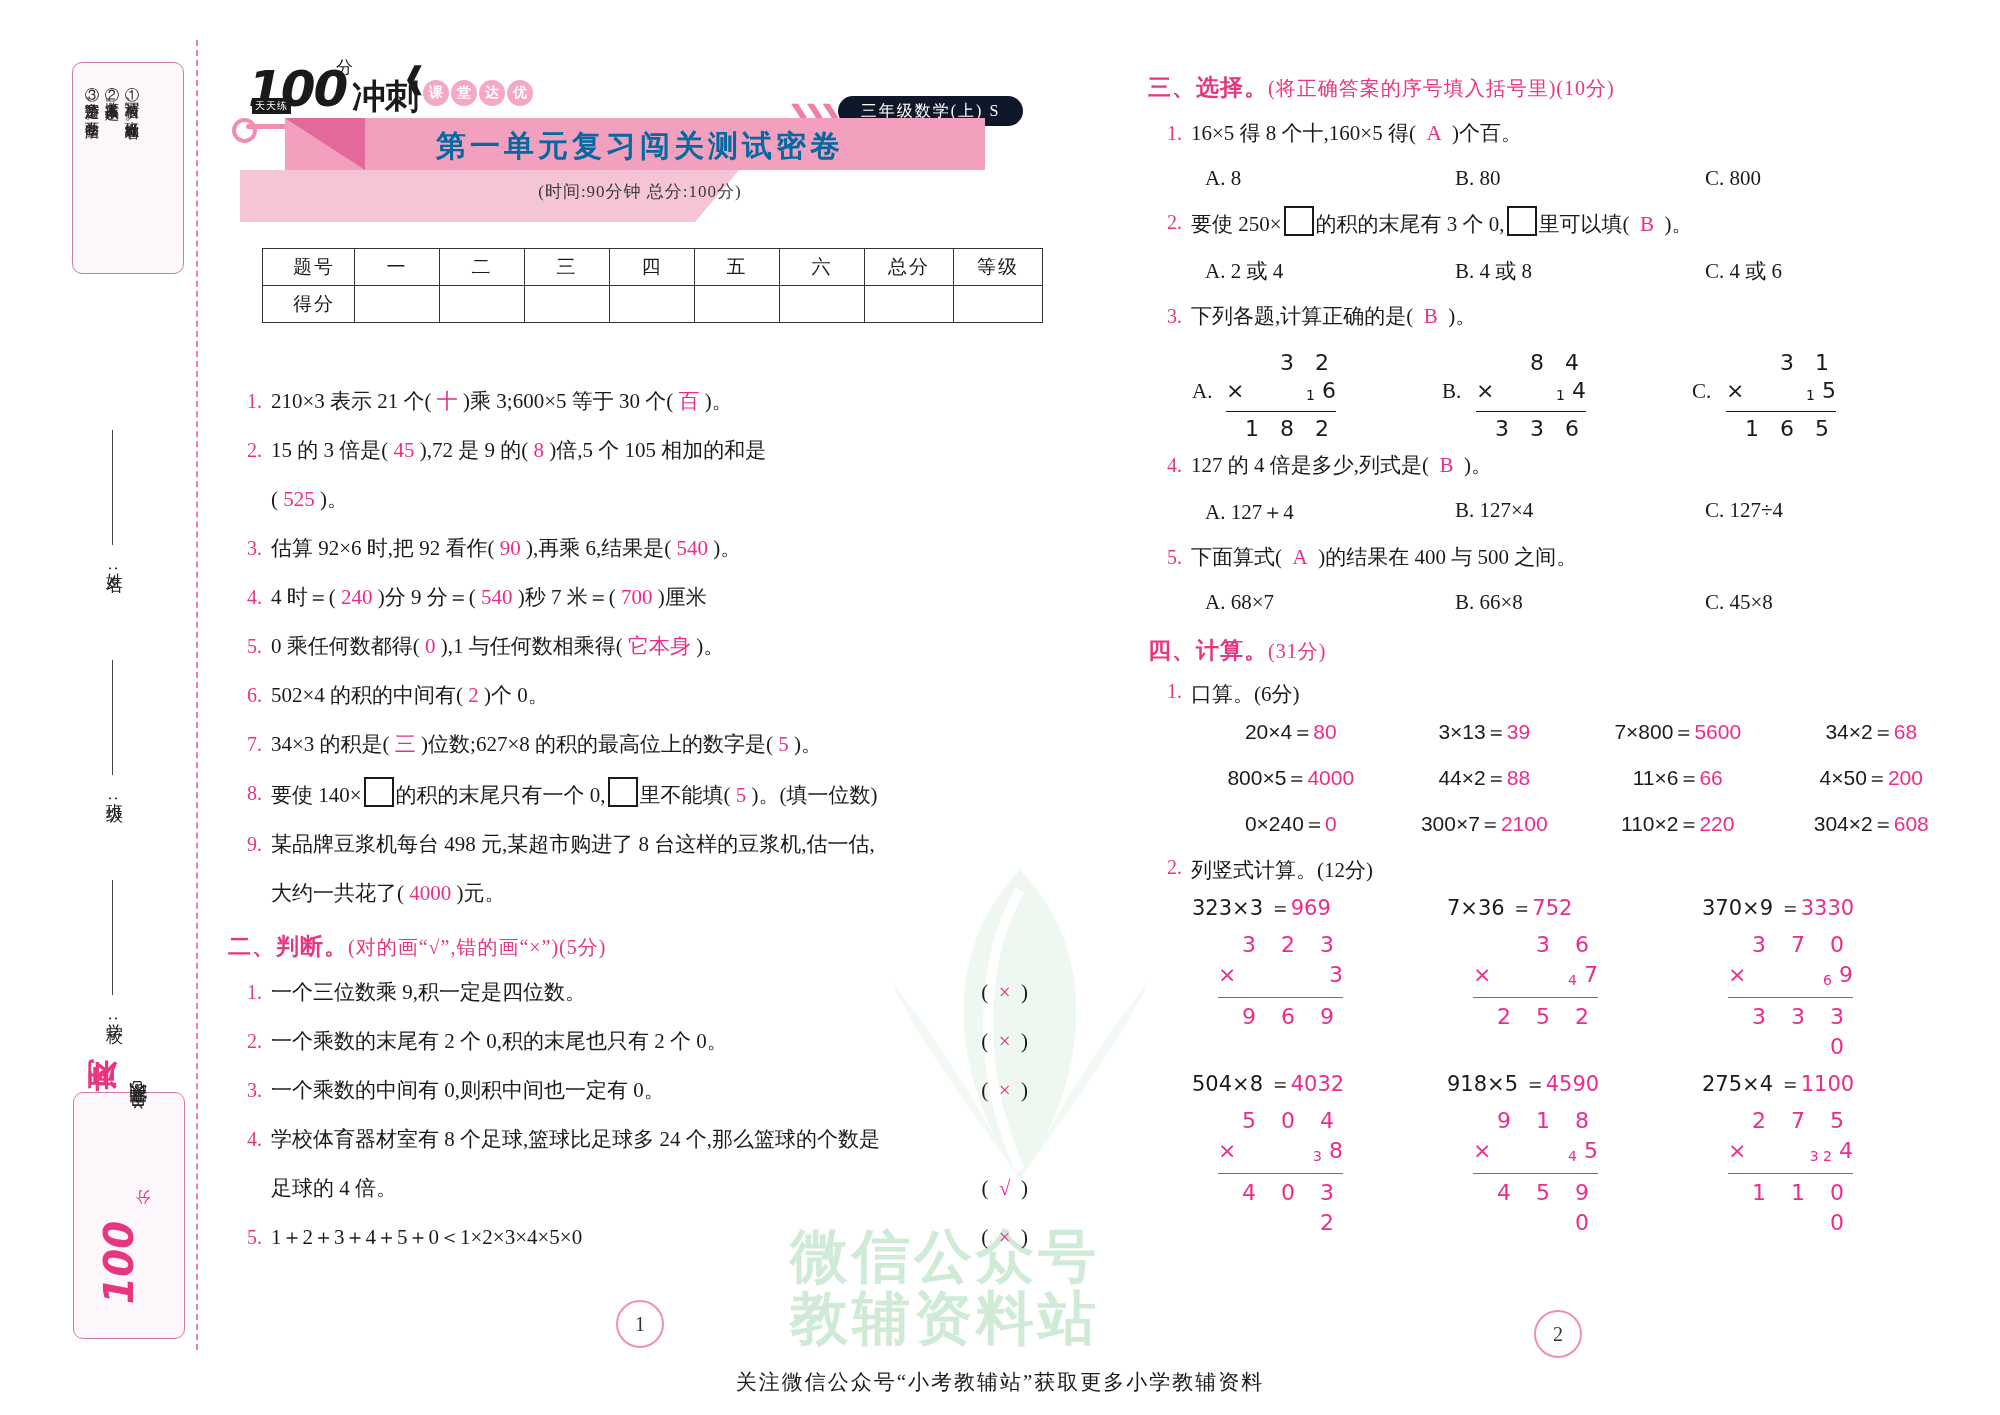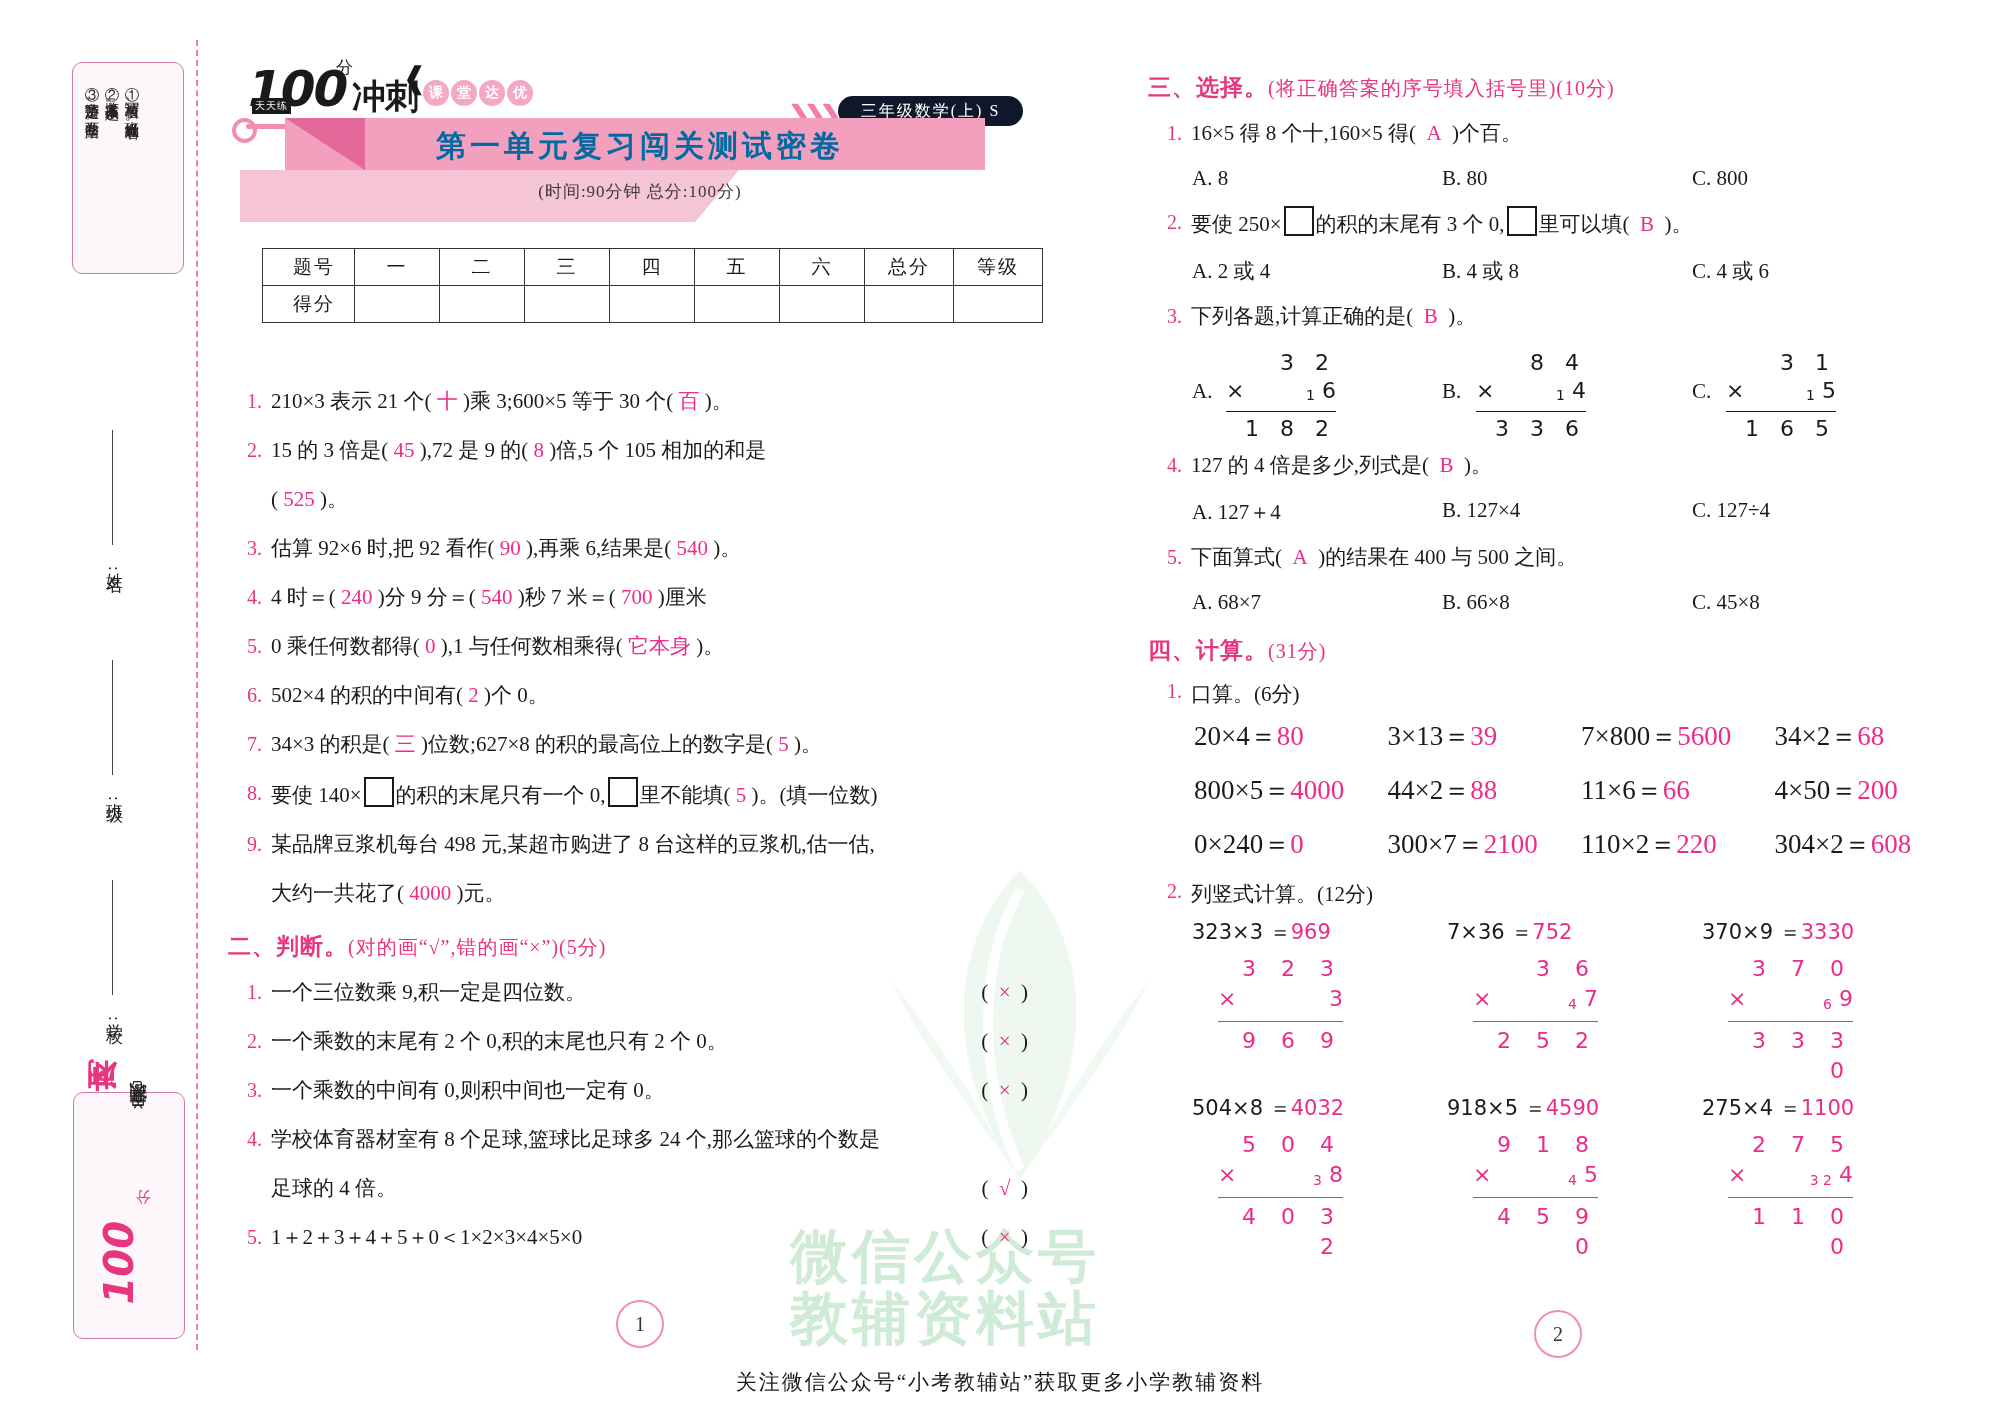--- a/index.html
+++ b/index.html
@@ -77,38 +77,38 @@
   .colR{position:absolute;left:1148px;top:72px;width:820px;}
 
   .sec{font-size:23px;font-weight:bold;color:#e8357f;margin:0 0 14px 0;letter-spacing:1px;}
   .sec .hint{font-size:20px;font-weight:normal;}
   .qrow{display:flex;align-items:flex-start;margin:0 0 17px 0;font-size:21px;line-height:32px;}
   .qnum{color:#e8357f;width:34px;flex:none;text-align:right;padding-right:9px;font-size:20px;}
   .qbody{flex:1;}
   .ans{color:#ec2b8a;}
   .blk{display:inline-block;width:26px;height:26px;border:2px solid #1a1a1a;vertical-align:-5px;margin:0 2px;}
   .tf{float:right;margin-left:18px;white-space:nowrap;}
-  .opts{display:flex;margin:2px 0 15px 44px;font-size:21px;}
+  .opts{display:flex;margin:2px 0 15px 44px;font-size:21px;justify-content:center;}
   .opts>div{width:250px;}
   .subq{font-size:21px;margin:0 0 10px 0;display:flex;}
   .subq .qnum{width:34px;}
 
   
   .vmul-row{display:flex;margin:10px 0 6px 44px;}
   .vmul-cell{width:250px;display:flex;align-items:flex-start;}
   .vmul-lab{font-size:21px;width:34px;padding-top:30px;}
   .vmul{font-size:22px;line-height:28px;font-family:"DejaVu Sans","Liberation Sans",sans-serif;}
   .vmul .ln{letter-spacing:7px;text-align:right;width:110px;}
   .vmul .op{display:flex;justify-content:space-between;width:110px;}
   .vmul .bar{border-bottom:1.6px solid #1a1a1a;width:110px;margin:2px 0 3px 0;}
   .sm{font-size:14px;vertical-align:-2px;}
 
   
   .oral{margin:6px 0 10px 46px;}
-  .oral .r{display:flex;margin-bottom:18px;font-size:27px;font-family:Liberation Serif, serif;}
+  .oral .r{display:flex;margin-bottom:18px;font-size:21px;font-family:Liberation Sans, sans-serif;text-align:center;}
   .oral .r>div{width:195px;}
 
   
   .vcalc-row{display:flex;margin:8px 0 4px 44px;}
   .vcalc{width:255px;}
   .vcalc .hd{font-size:21px;margin-bottom:8px;font-family:"DejaVu Sans","Liberation Sans",sans-serif;}
   .vc-body{margin-left:26px;font-family:"DejaVu Sans","Liberation Sans",sans-serif;color:#ec2b8a;font-size:22px;line-height:30px;}
   .vc-body .ln{letter-spacing:9px;text-align:right;width:125px;}
   .vc-body .op{display:flex;justify-content:space-between;width:125px;}
   .vc-body .bar{border-bottom:1.8px solid #ec2b8a;width:125px;margin:2px 0 4px 0;}

